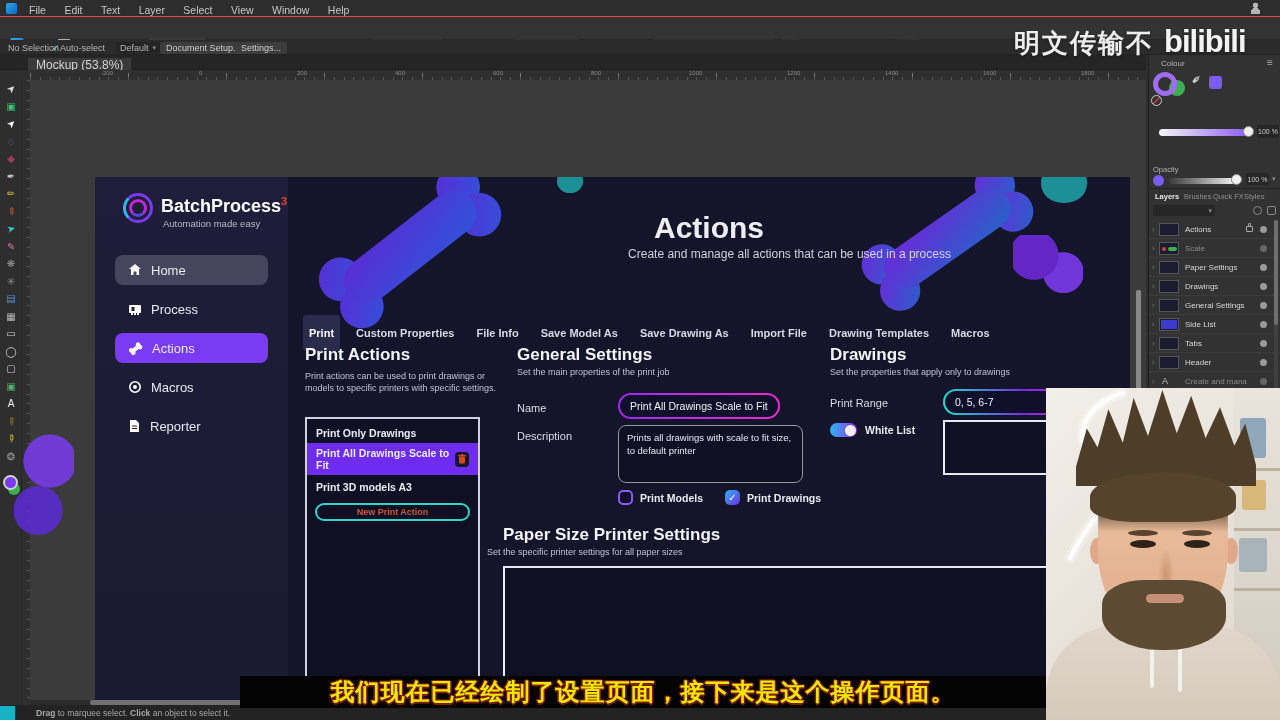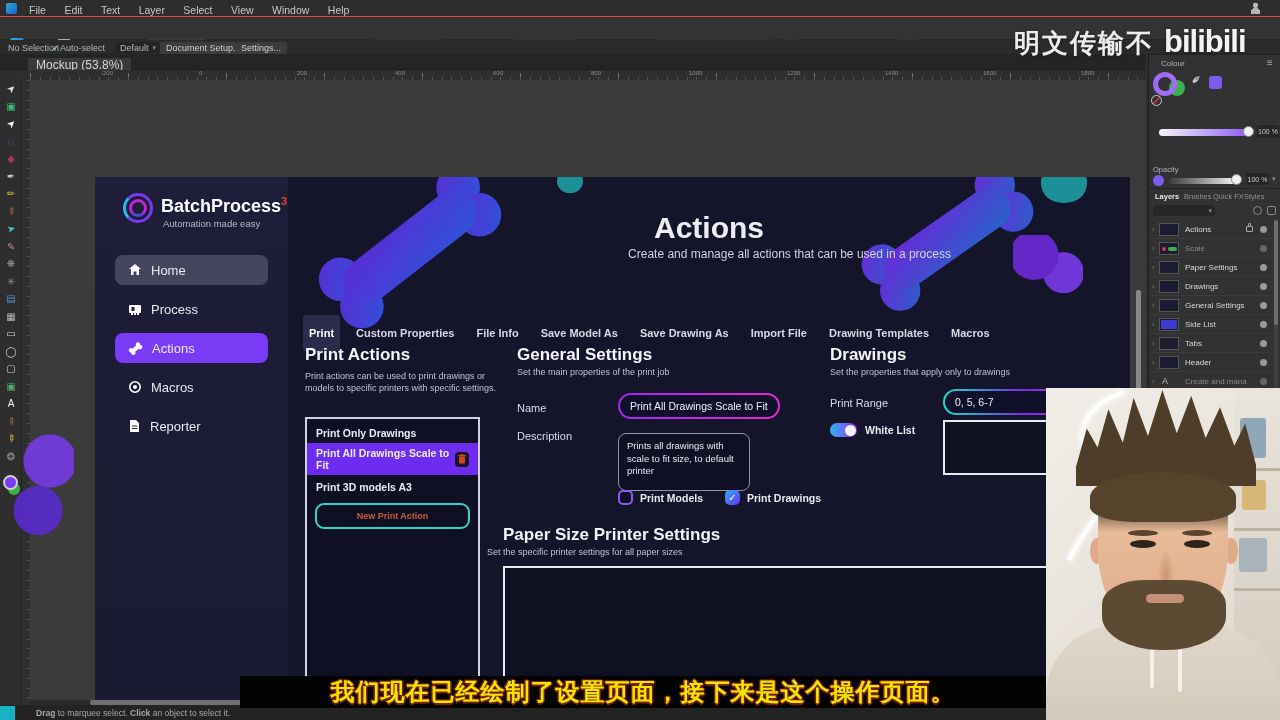--- a/index.html
+++ b/index.html
@@ -327,31 +327,31 @@
           <span>Print All Drawings Scale to Fit</span>
           <span class="flex" style="width:15px;height:15px;background:#16162e;border-radius:4px;justify-content:center;">
             <svg width="8" height="10" viewBox="0 0 8 10">
                 <rect x="1" y="2.5" width="6" height="7" rx="1" fill="#d04a1f"></rect>
                 <rect x="0" y="1" width="8" height="1.4" fill="#d04a1f"></rect>
                 <rect x="2.8" y="0" width="2.4" height="1.4" fill="#d04a1f"></rect>
               </svg>
           </span>
         </div>
         <div class="litem" style="margin-top:2px;">Print 3D models A3</div>
-        <div class="flex" style="margin:6px 8px 0;height:26px;border:2px solid #2fd5c8;border-radius:9px;justify-content:center;font-size:9px;font-weight:bold;color:#c35c3e;">New Print Action</div>
+        <div class="flex" style="margin:6px 8px 0;height:18px;border:2px solid #2fd5c8;border-radius:9px;justify-content:center;font-size:9px;font-weight:bold;color:#c35c3e;">New Print Action</div>
       </div>
 
       <div class="ab sect-title" style="left:422px;top:168px;">General Settings</div>
       <div class="ab sect-sub" style="left:422px;top:190px;">Set the main properties of the print job</div>
       <div class="ab fldlabel" style="left:422px;top:225px;">Name</div>
       <div class="ab gwrap" style="left:523px;top:216px;width:162px;height:26px;">
         <div class="ginner">Print All Drawings Scale to Fit</div>
       </div>
       <div class="ab fldlabel" style="left:422px;top:253px;">Description</div>
-      <div class="ab descbox" style="left:523px;top:256px;width:132px;height:58px;">Prints all drawings with scale to fit size, to default printer</div>
+      <div class="ab descbox" style="left:523px;top:248px;width:185px;height:58px;">Prints all drawings with scale to fit size, to default printer</div>
       <div class="ab flex" style="left:523px;top:313px;gap:7px;">
         <span class="cb cb-off"></span>
         <span class="cblabel">Print Models</span>
         <span style="width:8px;"></span>
         <span class="cb cb-on">✓</span>
         <span class="cblabel">Print Drawings</span>
       </div>
 
       <div class="ab sect-title" style="left:735px;top:168px;">Drawings</div>
       <div class="ab sect-sub" style="left:735px;top:190px;">Set the properties that apply only to drawings</div>

